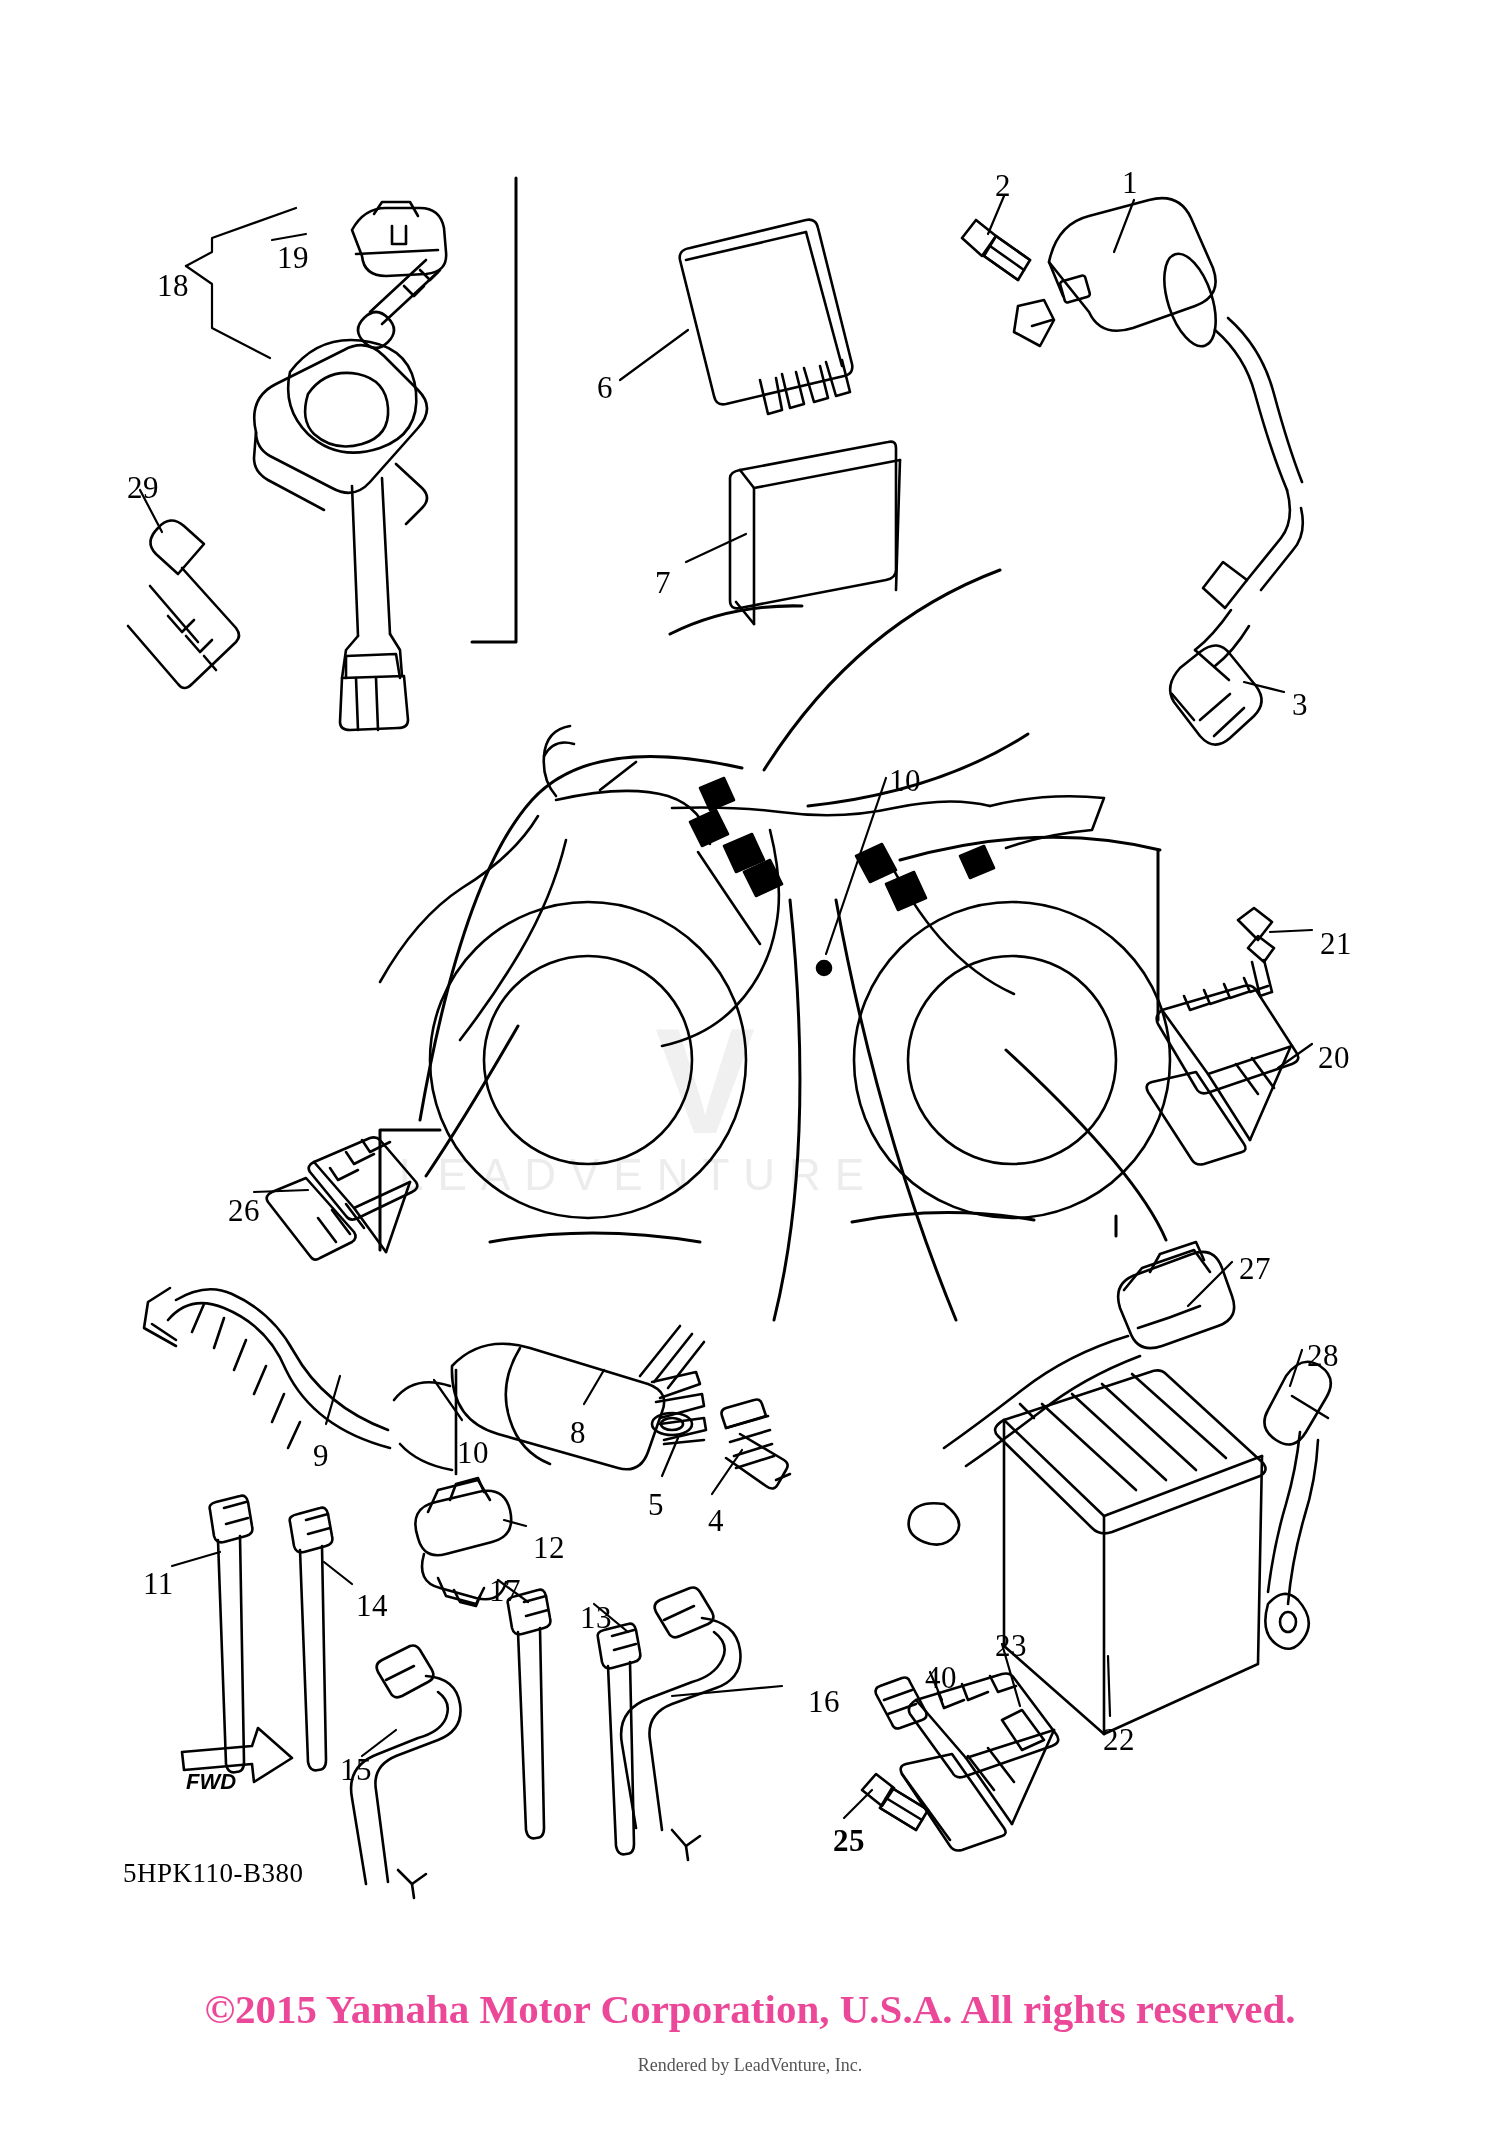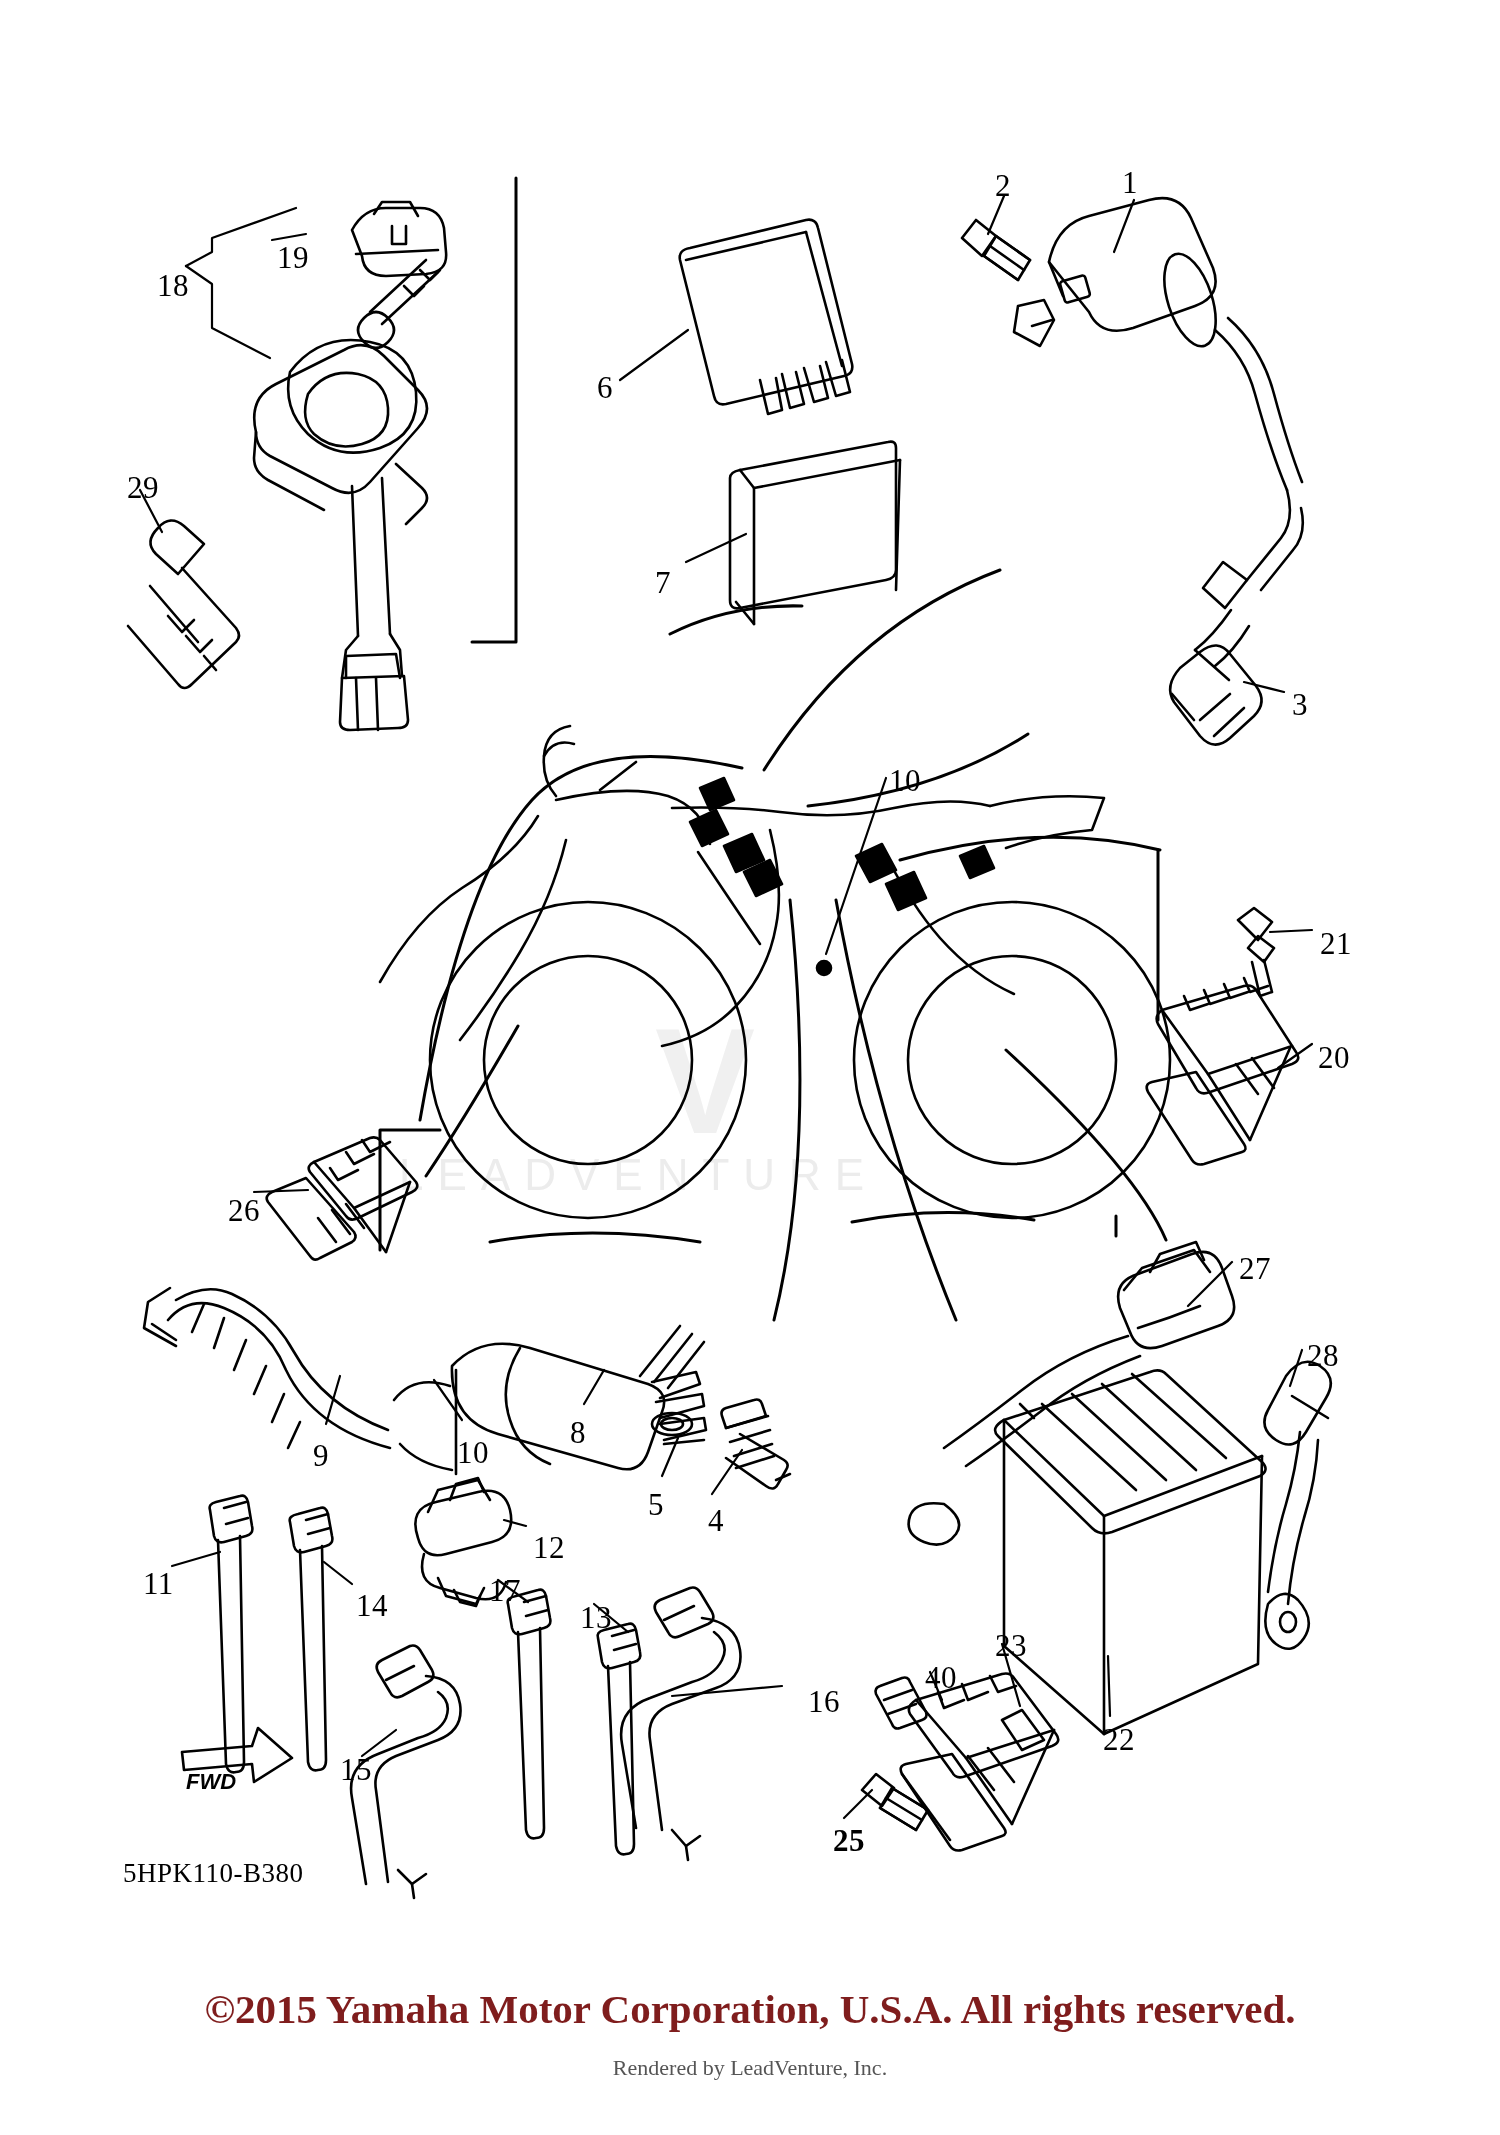--- a/index.html
+++ b/index.html
@@ -45,31 +45,31 @@
   }
   .copyright {
     position: absolute;
     left: 0;
     top: 1985px;
     width: 1500px;
     text-align: center;
     font-family: "Liberation Serif", serif;
     font-size: 41px;
     font-weight: bold;
-    color: #7f1d1d;
+    color: #ec4899;
     white-space: nowrap;
   }
   .renderedby {
     position: absolute;
     left: 0;
     top: 2055px;
     width: 1500px;
     text-align: center;
     font-family: "Liberation Serif", serif;
-    font-size: 22px;
+    font-size: 18px;
     color: #555;
   }
   .wm {
     position: absolute;
     color: #eeeeee;
     font-family: "Liberation Sans", sans-serif;
     pointer-events: none;
     user-select: none;
   }
   .wm-text {

